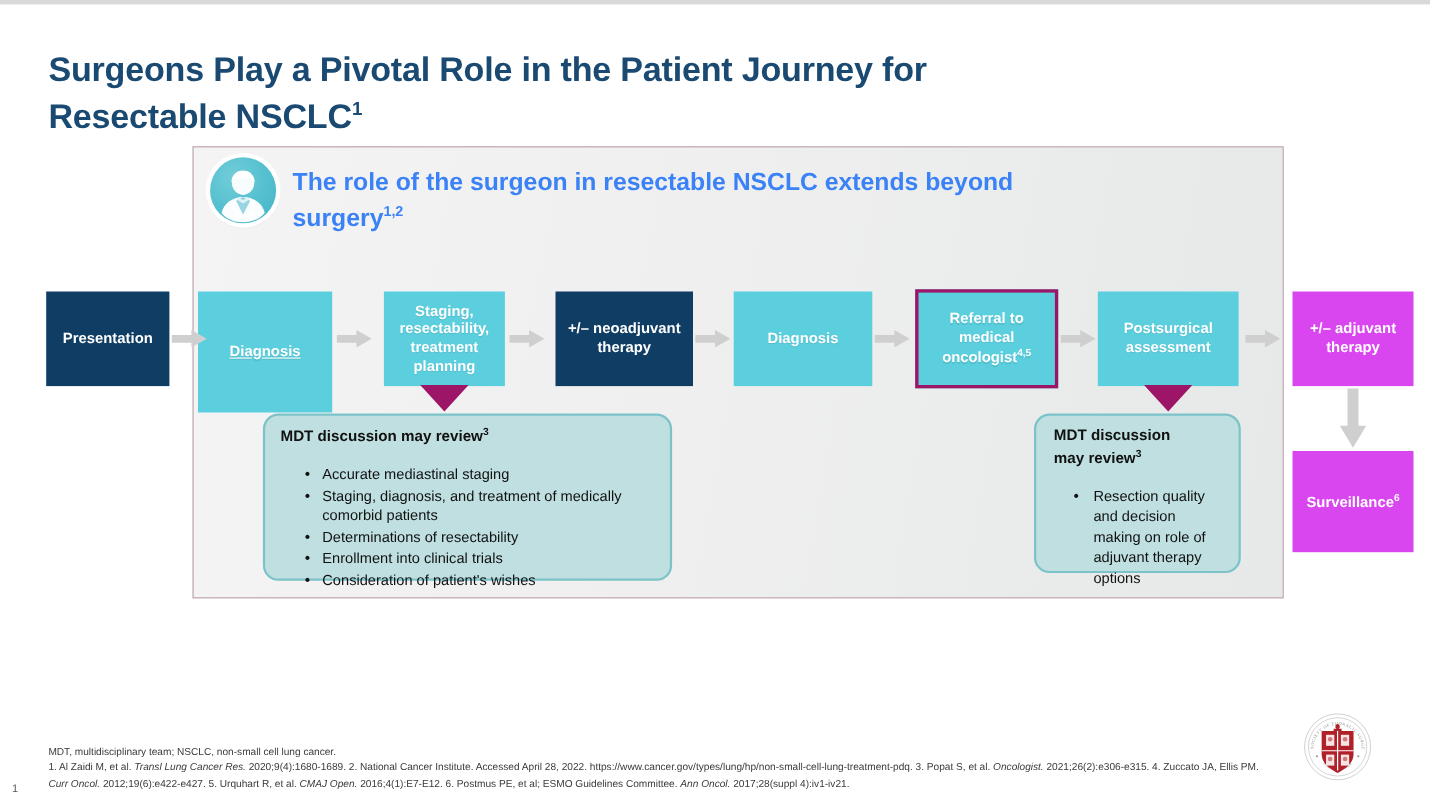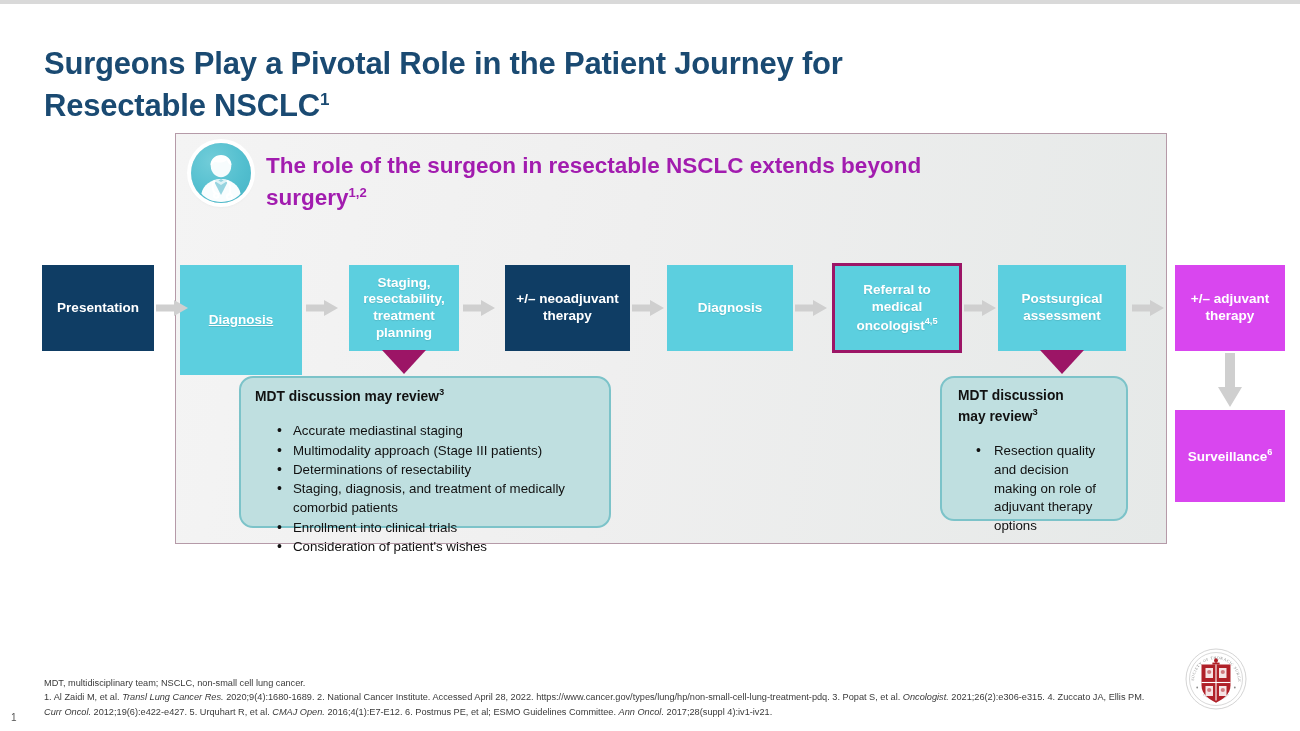--- a/index.html
+++ b/index.html
@@ -40,21 +40,21 @@
     border-radius:50%;
     background:radial-gradient(circle at 35% 30%, #72cdd9 0%, #53bfcf 55%, #45b3c6 100%);
     box-shadow:0 0 0 4px #ffffff, 0 2px 4px rgba(0,0,0,.18);
     overflow:hidden;
   }
   #doctor-avatar svg{ position:absolute; left:0; top:0; }
 
   
   #panel-heading{
     position:absolute; left:266px; top:150px; width:810px;
-    font-size:22.5px; font-weight:bold; line-height:1.42; color:#a21caf;
+    font-size:22.5px; font-weight:bold; line-height:1.42; color:#3b82f6;
   }
   #panel-heading sup{ font-size:0.58em; vertical-align:super; }
 
   
   .flowbox{
     position:absolute;
     display:flex; align-items:center; justify-content:center; text-align:center;
     color:#ffffff; font-weight:bold; font-size:13.5px; line-height:1.23;
     padding:3px 4px;
   }
@@ -266,23 +266,22 @@
 
 <div class="tri-magenta" id="tri-left"></div>
 <div class="tri-magenta" id="tri-right"></div>
 
 <div class="mdt-box" id="mdt-left">
   <div class="mdt-title">
     <span>MDT discussion may review</span><sup>3</sup>
   </div>
   <ul class="mdt-list">
     <li>Accurate mediastinal staging</li>
-    <li>Multimodality approach (Stage III patients)</li>
+    <li>Staging, diagnosis, and treatment of medically comorbid patients</li>
     <li>Determinations of resectability</li>
-    <li>Staging, diagnosis, and treatment of medically comorbid patients</li>
     <li>Enrollment into clinical trials</li>
     <li>Consideration of patient's wishes</li>
   </ul>
 </div>
 
 <div class="mdt-box" id="mdt-right">
   <div class="mdt-title">
     <span>MDT discussion</span><br>
     <span>may review</span><sup>3</sup>
   </div>

